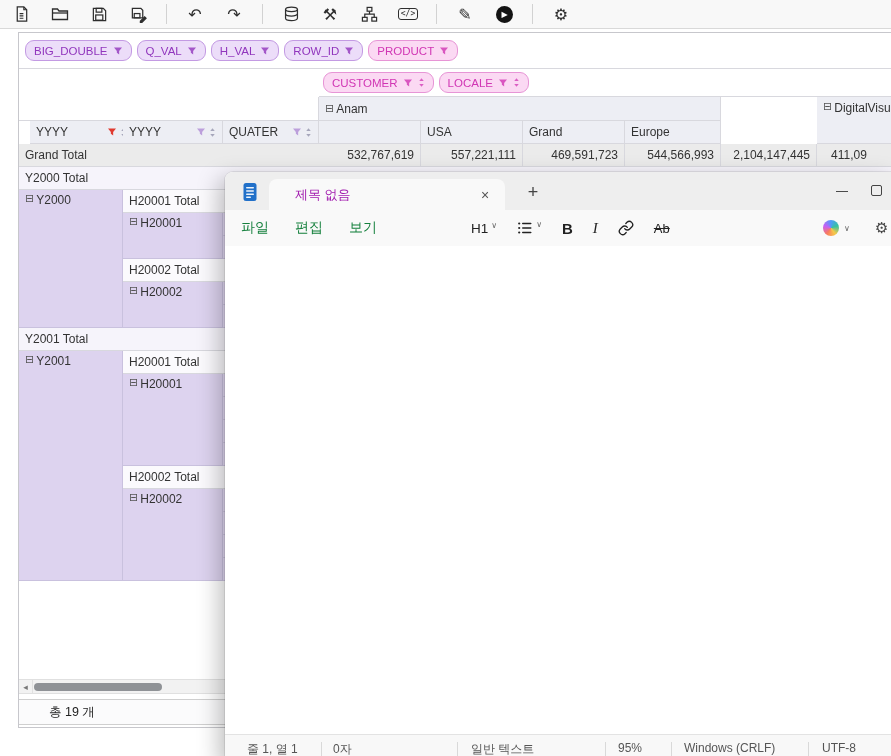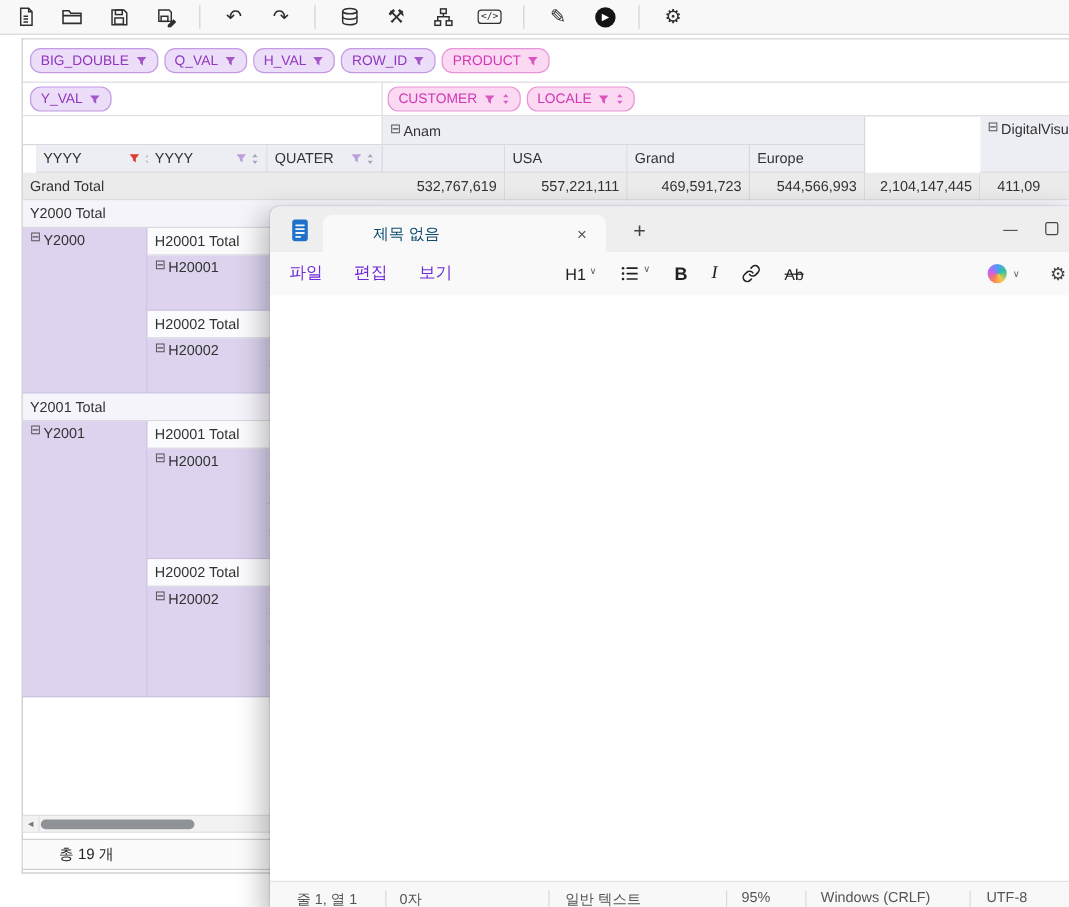--- a/index.html
+++ b/index.html
@@ -53,32 +53,32 @@
     padding-left:30px;font-size:12.5px;color:#222}
 
   
   .notepad{position:absolute;left:225px;top:172px;width:670px;height:590px;background:#fff;
     border-radius:8px 0 0 0;z-index:10;overflow:hidden;
     box-shadow:-6px 6px 22px rgba(0,0,0,.25),0 0 0 1px rgba(0,0,0,.08)}
   .np-titlebar{position:relative;height:38px;background:#eeeeee}
   .np-appicon{position:absolute;left:16px;top:10px}
   .np-tab{position:absolute;left:44px;top:7px;width:236px;height:31px;background:#f9f9f9;
     border-radius:8px 8px 0 0;display:flex;align-items:center;padding:0 10px;cursor:pointer}
-  .np-tab-title{margin-left:32px;font-size:13px;color:#0c4a6e}
+  .np-tab-title{margin-left:16px;font-size:13px;color:#a21caf}
   .np-tab-close{margin-left:auto;width:20px;height:20px;display:flex;align-items:center;
     justify-content:center;font-size:14px;color:#555;border-radius:4px;cursor:pointer}
   .np-newtab{position:absolute;left:296px;top:8px;width:24px;height:24px;display:flex;
     align-items:center;justify-content:center;font-size:18px;color:#444;cursor:pointer}
   .np-min{position:absolute;left:600px;top:6px;width:34px;height:26px;display:flex;
     align-items:center;justify-content:center;font-size:12px;color:#333;cursor:pointer}
   .np-max{position:absolute;left:646px;top:13px;width:11px;height:11px;border:1.2px solid #444;
     border-radius:2px;cursor:pointer}
   .np-menubar{position:relative;height:36px;background:#f9f9f9;display:flex;align-items:center;
     padding-left:16px;gap:26px}
-  .np-menu{font-size:14px;color:#6d28d9;cursor:pointer}
+  .np-menu{font-size:14px;color:#15803d;cursor:pointer}
   .np-format{position:absolute;left:246px;top:0;height:100%;display:flex;align-items:center;gap:20px}
   .np-fbtn{display:flex;align-items:flex-start;gap:3px;color:#222;cursor:pointer}
   .np-h1{font-size:13.5px;font-weight:500}
   .np-chev{font-size:8px;color:#666}
   .np-bold{font-size:15px;font-weight:700}
   .np-italic{font-size:15px;font-style:italic;font-family:"Liberation Serif",serif}
   .np-clearfmt{font-size:13px;text-decoration:line-through}
   .np-copilot{position:absolute;left:598px;top:0;height:100%;display:flex;align-items:center;gap:5px;cursor:pointer}
   .copilot-circle{width:16px;height:16px;border-radius:50%;
     background:conic-gradient(#4f9cf9,#35c2a0,#f7c948,#f97b5f,#c65ff5,#4f9cf9)}
@@ -181,28 +181,20 @@
         </svg>
     </span>
     <span class="chip pink">
       <span>PRODUCT</span>
       <svg class="funnel" viewBox="0 0 12 12">
           <path d="M1.2 1.8h9.6L7.4 6v4.2L4.6 8.1V6z"></path>
         </svg>
     </span>
   </div>
 
-  <div class="cell chiprow" style="left:0;top:36px;width:300px;height:28px">
-    <span class="chip purple">
-      <span>Y_VAL</span>
-      <svg class="funnel" viewBox="0 0 12 12">
-          <path d="M1.2 1.8h9.6L7.4 6v4.2L4.6 8.1V6z"></path>
-        </svg>
-    </span>
-  </div>
   <div class="cell chiprow" style="left:300px;top:36px;width:573px;height:28px;border-right:none;padding-left:4px">
     <span class="chip pink">
       <span>CUSTOMER</span>
       <svg class="funnel" viewBox="0 0 12 12">
           <path d="M1.2 1.8h9.6L7.4 6v4.2L4.6 8.1V6z"></path>
         </svg>
       <svg class="sorti" viewBox="0 0 10 14">
           <path d="M5 1 8.2 5H1.8z"></path>
           <path d="M5 13 1.8 9h6.4z"></path>
         </svg>

